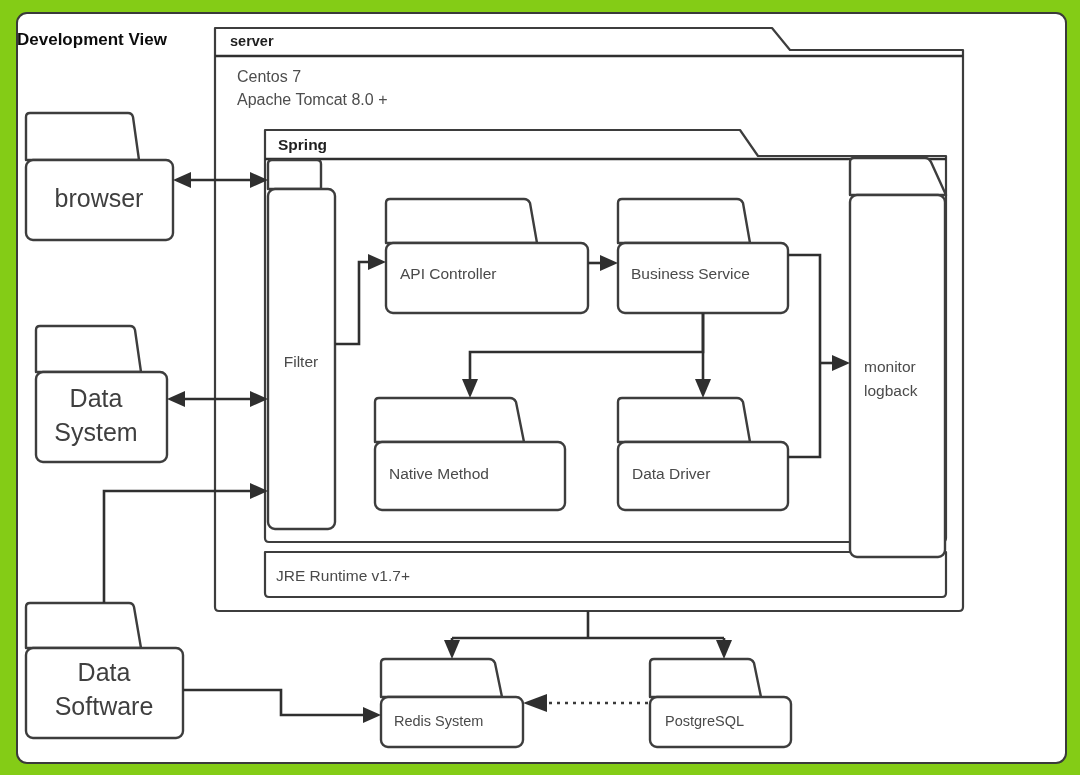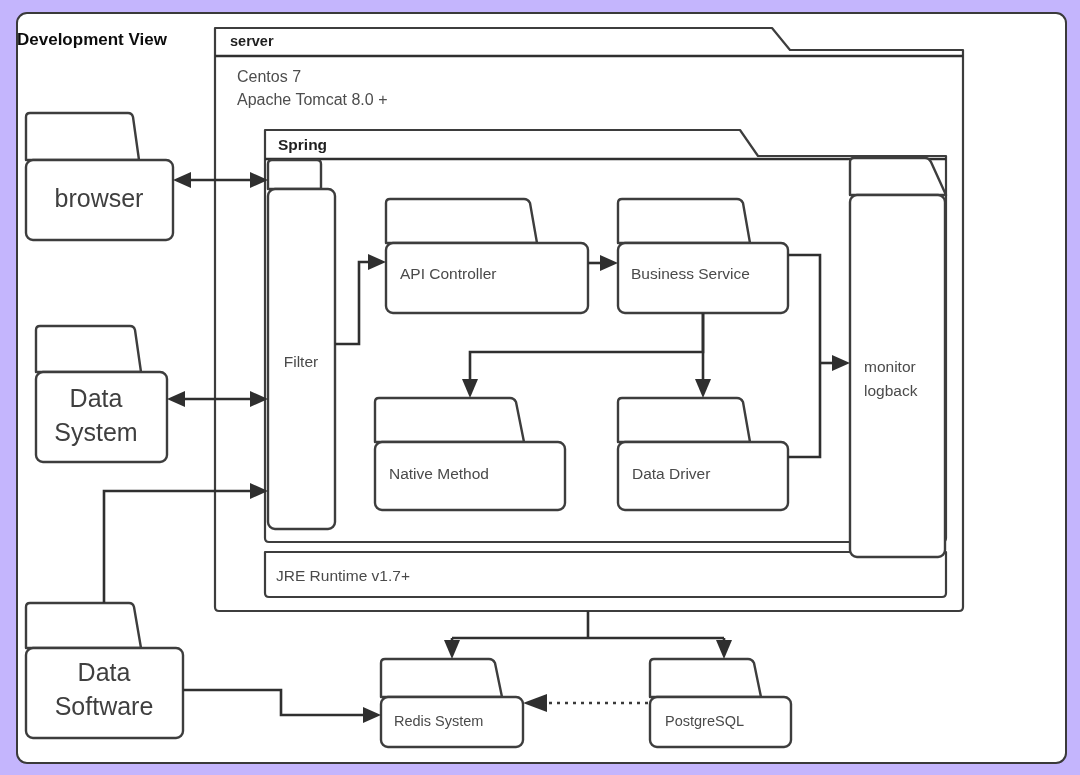--- a/index.html
+++ b/index.html
@@ -7,21 +7,21 @@
     padding: 0;
     background: #ffffff;
   }
   body {
     font-family: "Liberation Sans", sans-serif;
   }
   #stage {
     position: relative;
     width: 1080px;
     height: 775px;
-    background: #c4b5fd;
+    background: #84cc16;
     overflow: hidden;
   }
   svg#diagram {
     position: absolute;
     top: 0;
     left: 0;
     width: 1080px;
     height: 775px;
     display: block;
   }

